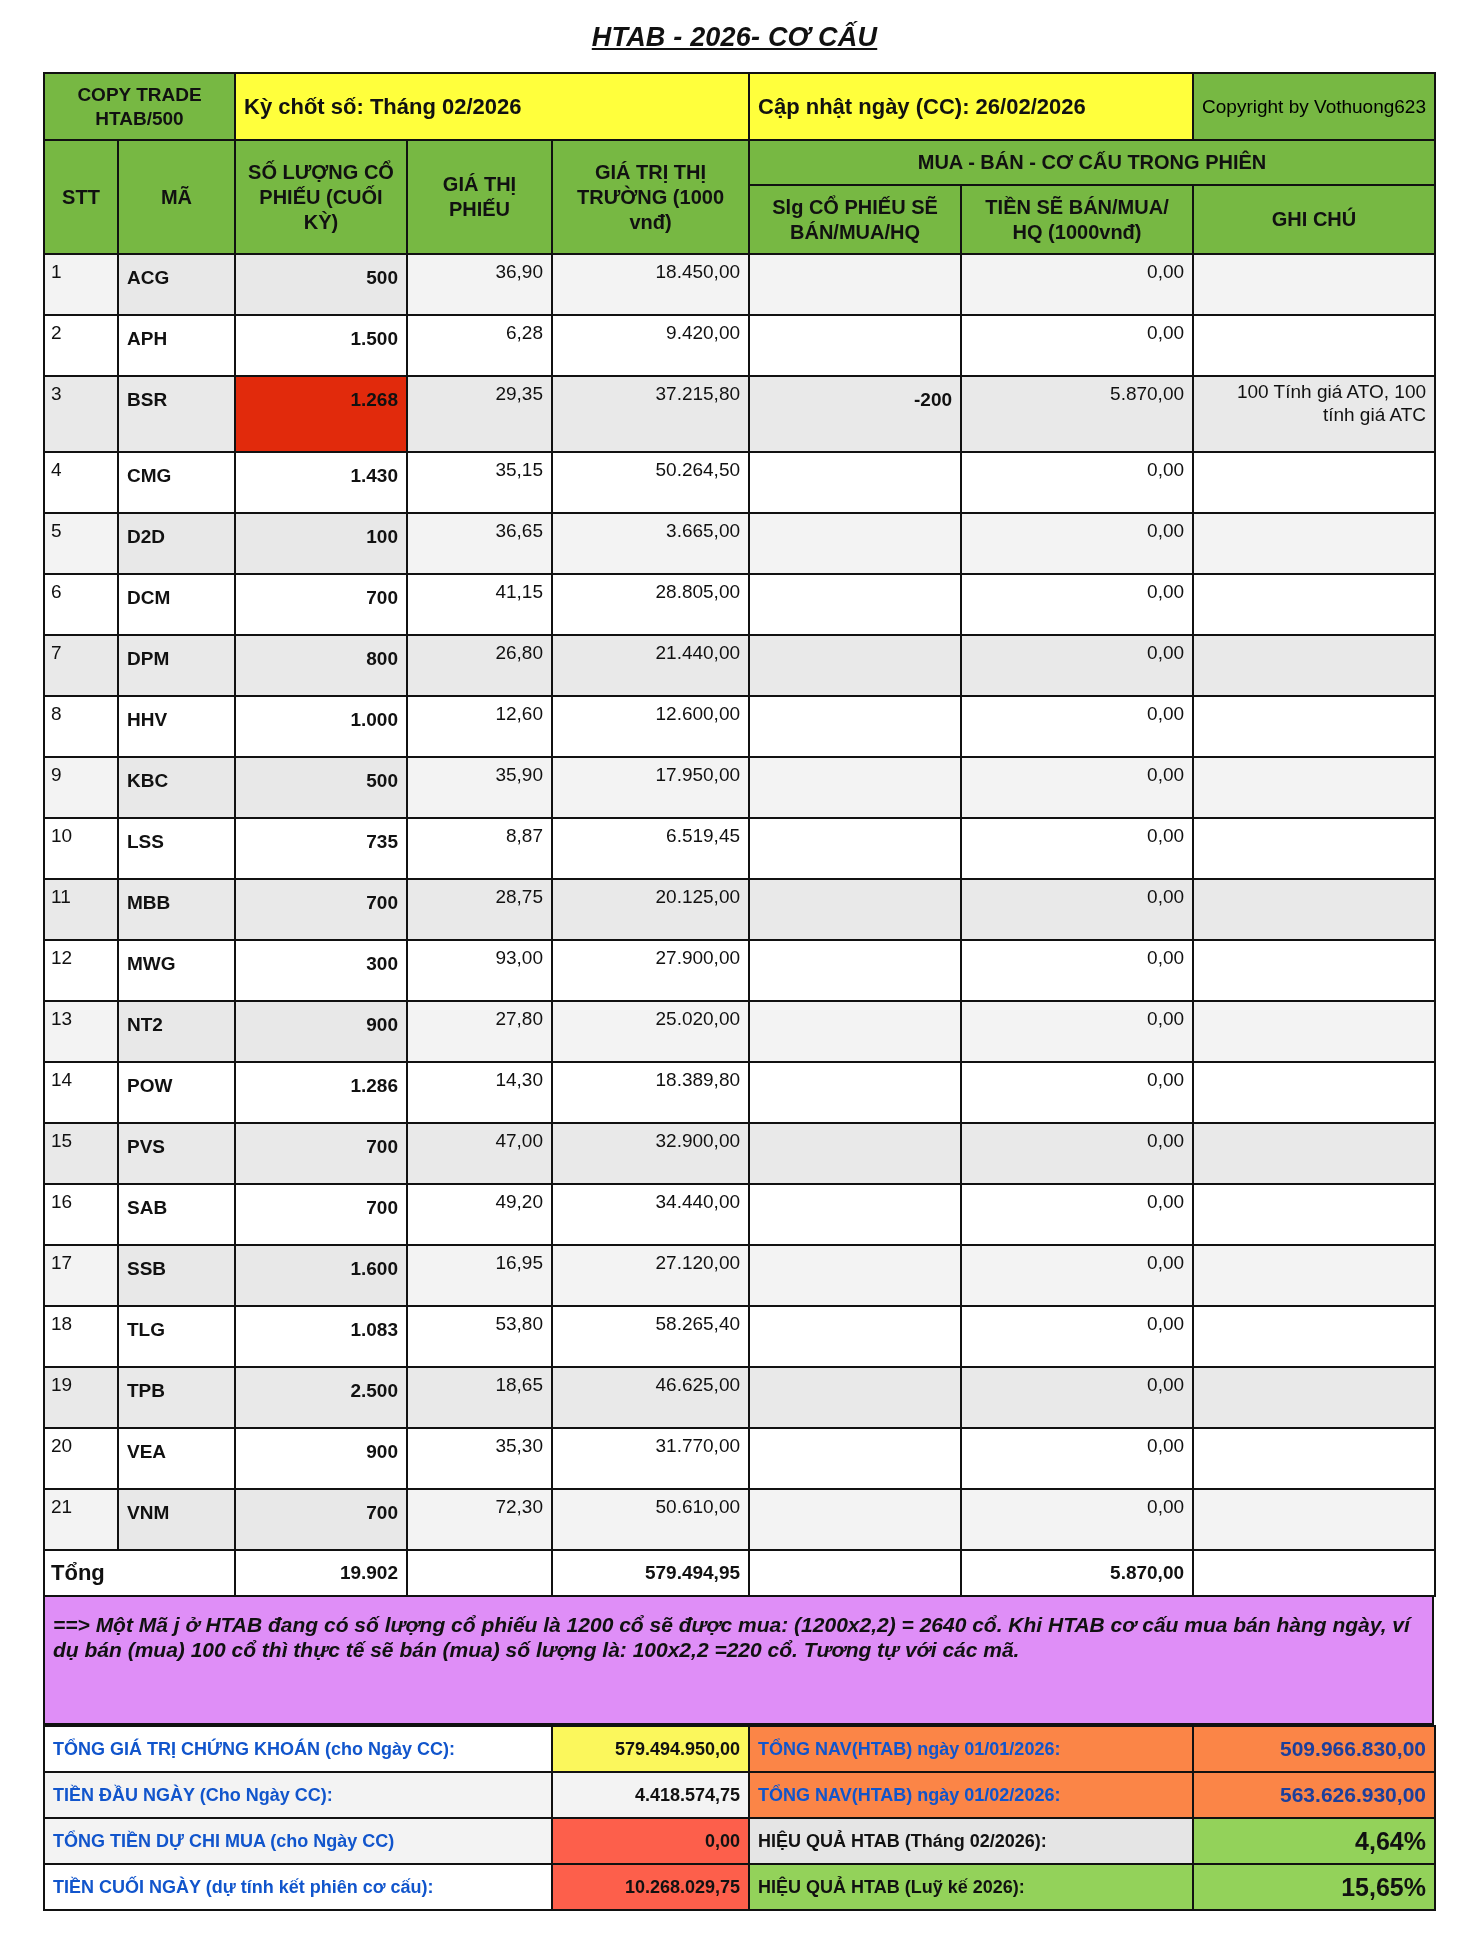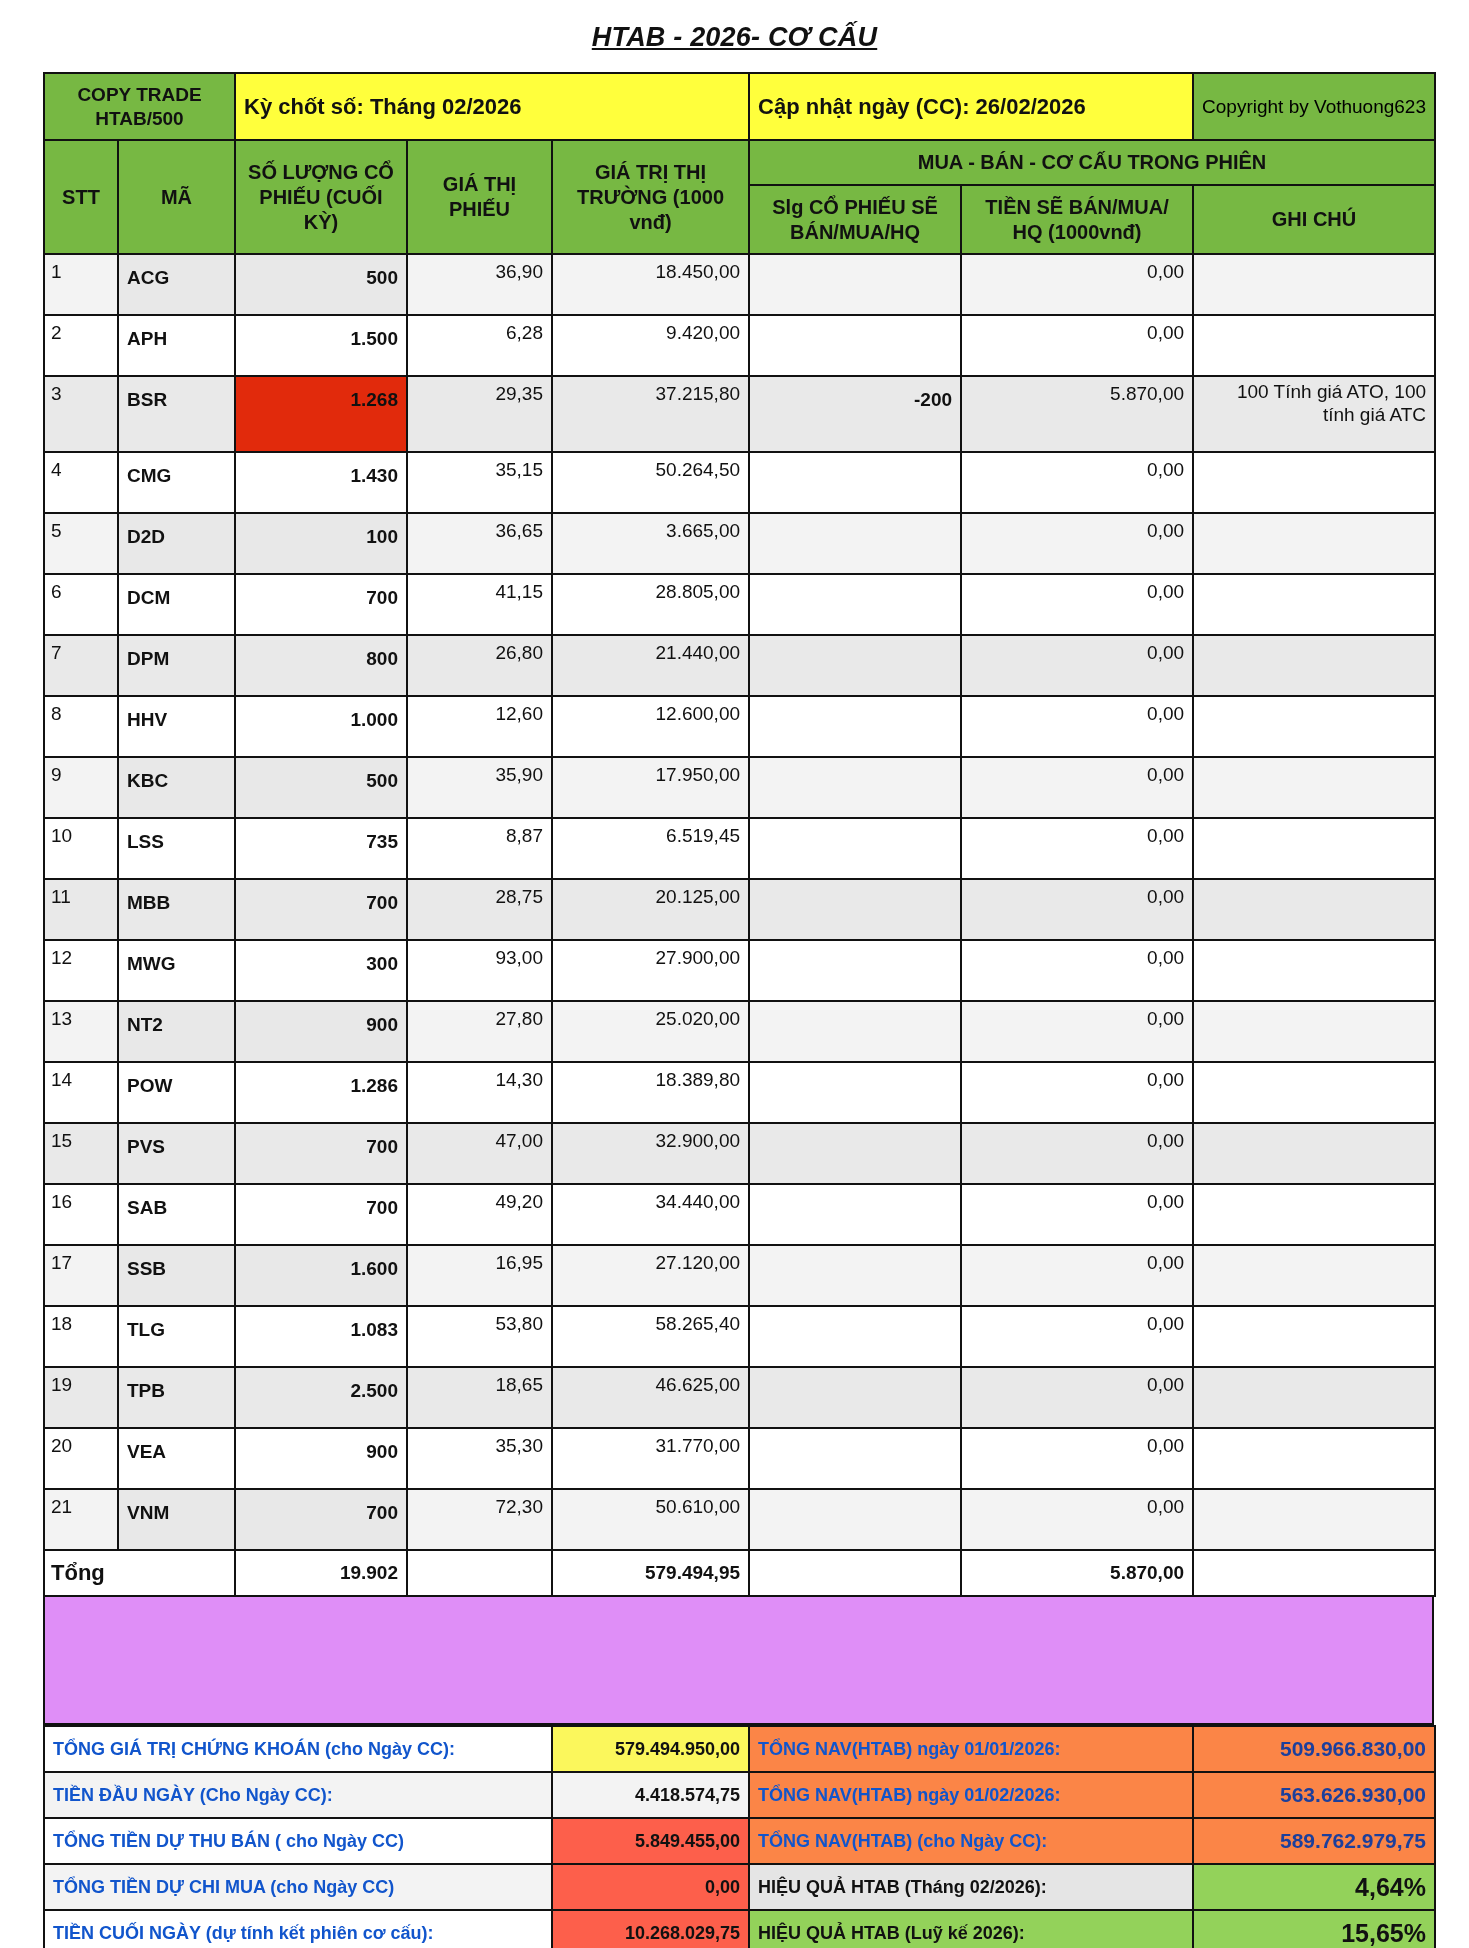--- a/index.html
+++ b/index.html
@@ -294,20 +294,21 @@
         <td></td>
         <td class="num">579.494,95</td>
         <td></td>
         <td class="num">5.870,00</td>
         <td></td>
       </tr>
     </tbody>
   </table>
 
   <div class="purple">
+    <div>==&gt; Một Mã j ở HTAB đang có số lượng cổ phiếu là 1200 cổ sẽ được mua: (1200x2,2) = 2640 cổ. Khi HTAB cơ cấu mua bán hàng ngày, ví dụ bán (mua) 100 cổ thì thực tế sẽ bán (mua) số lượng là: 100x2,2 =220 cổ. Tương tự với các mã.</div>
   </div>
 
   <table class="sum">
     <colgroup>
       <col style="width:508px">
         <col style="width:197px">
         <col style="width:444px">
         <col style="width:242px">
     </colgroup>
     <tbody id="sum-body">
@@ -317,26 +318,20 @@
           <td class="lbl" style="background: rgb(251, 133, 71);">TỔNG NAV(HTAB) ngày 01/01/2026:</td>
           <td class="val bigv" style="background: rgb(251, 133, 71);">509.966.830,00</td>
         </tr>
         <tr>
           <td class="lbl" style="background: rgb(243, 243, 243);">TIỀN ĐẦU NGÀY (Cho Ngày CC):</td>
           <td class="val" style="background: rgb(243, 243, 243);">4.418.574,75</td>
           <td class="lbl" style="background: rgb(251, 133, 71);">TỔNG NAV(HTAB) ngày 01/02/2026:</td>
           <td class="val bigv" style="background: rgb(251, 133, 71);">563.626.930,00</td>
         </tr>
         <tr>
-          <td class="lbl" style="background: rgb(255, 255, 255);">TỔNG TIỀN DỰ THU BÁN ( cho Ngày CC)</td>
-          <td class="val" style="background: rgb(253, 95, 75);">5.849.455,00</td>
-          <td class="lbl" style="background: rgb(251, 133, 71);">TỔNG NAV(HTAB) (cho Ngày CC):</td>
-          <td class="val bigv" style="background: rgb(251, 133, 71);">589.762.979,75</td>
-        </tr>
-        <tr>
           <td class="lbl" style="background: rgb(243, 243, 243);">TỔNG TIỀN DỰ CHI MUA (cho Ngày CC)</td>
           <td class="val" style="background: rgb(253, 95, 75);">0,00</td>
           <td class="lbl lblg" style="background: #e5e5e5;">HIỆU QUẢ HTAB (Tháng 02/2026):</td>
           <td class="val pct" style="background: rgb(147, 210, 90);">4,64%</td>
         </tr>
         <tr>
           <td class="lbl" style="background: rgb(255, 255, 255);">TIỀN CUỐI NGÀY (dự tính kết phiên cơ cấu):</td>
           <td class="val" style="background: rgb(253, 95, 75);">10.268.029,75</td>
           <td class="lbl lblg" style="background: rgb(147, 210, 90);">HIỆU QUẢ HTAB (Luỹ kế 2026):</td>
           <td class="val pct" style="background: rgb(147, 210, 90);">15,65%</td>

